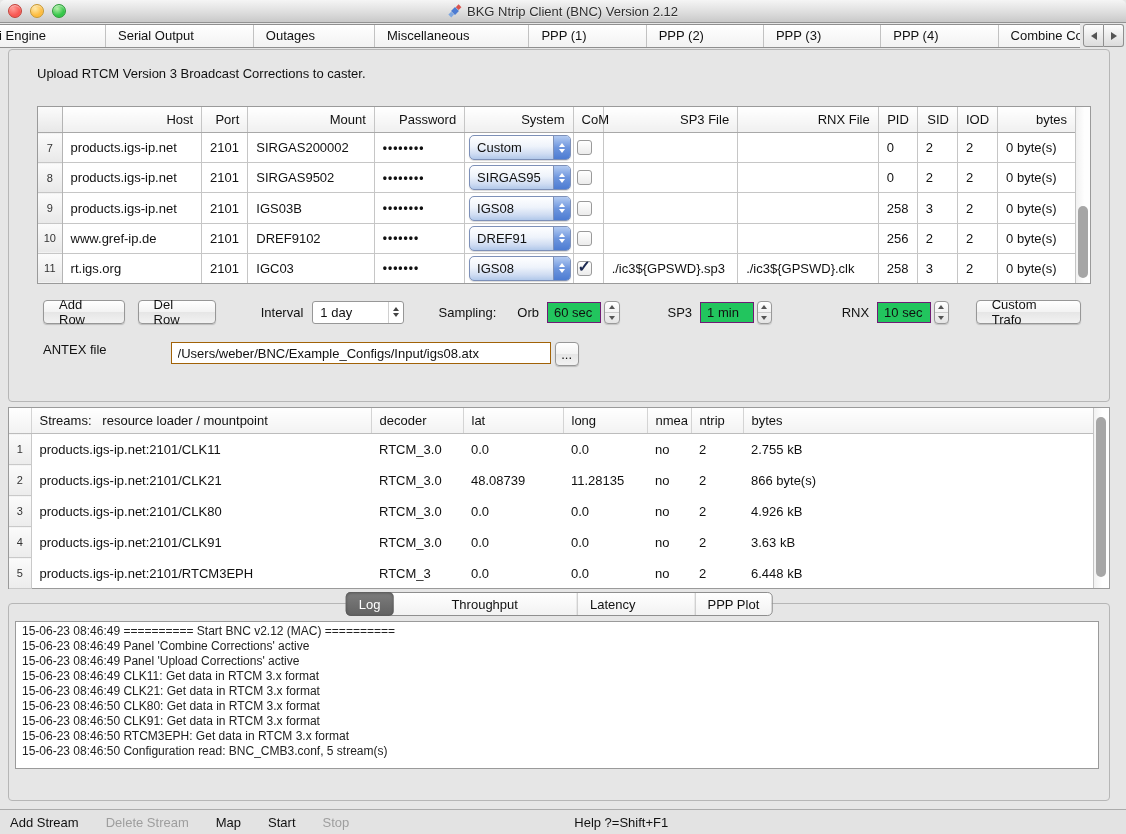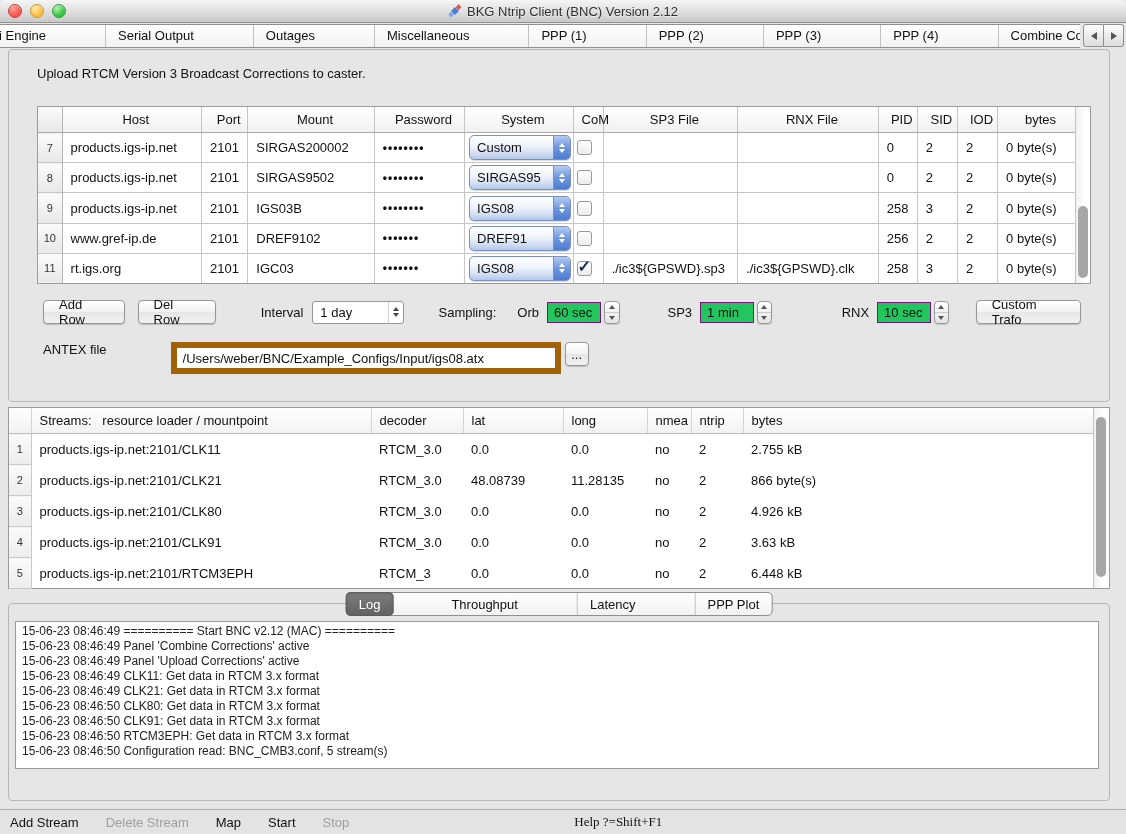--- a/index.html
+++ b/index.html
@@ -40,21 +40,21 @@
   
   .gbox{position:absolute;border:1px solid #b6b6b6;border-radius:4px;}
   .panel1{top:49px;left:8px;width:1100px;height:351px;}
   .caption{position:absolute;top:16px;left:28px;}
 
   
   .utable-wrap{position:absolute;left:28px;top:56px;width:1052px;height:176px;
     border:1px solid #9a9a9a;background:#fff;display:flex;}
   table{border-collapse:collapse;table-layout:fixed;}
   .utable{width:1037px;}
-  .utable th{font-weight:normal;text-align:center;padding:0 0 0 8px;height:25px;
+  .utable th{font-weight:normal;text-align:right;padding:0 8px 0 8px;height:25px;
     background:linear-gradient(#ffffff,#f0f0f0);border-bottom:1px solid #a8a8a8;}
   .utable th + th{border-left:1px solid #c6c6c6;}
   .utable td{height:29px;padding:0 0 0 8px;border-top:1px solid #c6c6c6;overflow:hidden;white-space:nowrap;}
   .utable td + td{border-left:1px solid #c6c6c6;}
   .utable td.rowhdr,.utable th.rowhdr{padding:0;text-align:center;font-size:11px;color:#333;
     background:linear-gradient(#fbfbfb,#e8e8e8);border-right:1px solid #b4b4b4;}
   .pwd{font-weight:bold;letter-spacing:1px;font-size:12px;}
   .c-system{padding:0 4px !important;}
   .popup{height:23px;width:100px;border:1px solid #7d90b8;border-radius:5px;display:flex;align-items:center;
     background:linear-gradient(180deg,#ffffff 0%,#eef3fb 45%,#cfdcf2 78%,#b1c8ea 100%);
@@ -87,21 +87,21 @@
   .field{height:19px;border:1px solid #701a75;background:#22c55e;padding:0 6px;display:inline-flex;align-items:center;margin-left:8px;}
   .spinbtn{width:14px;height:21px;margin-left:3px;border:1px solid #999;border-radius:4px;
     background:linear-gradient(#ffffff,#e4e4e4);display:flex;flex-direction:column;box-shadow:0 1px 1px rgba(0,0,0,.15);}
   .spinbtn i{flex:1;display:flex;align-items:center;justify-content:center;}
   .spinbtn i:first-child{border-bottom:1px solid #c9c9c9;}
   .spinbtn .up{width:0;height:0;border-left:3px solid transparent;border-right:3px solid transparent;border-bottom:4px solid #555;}
   .spinbtn .dn{width:0;height:0;border-left:3px solid transparent;border-right:3px solid transparent;border-top:4px solid #555;}
 
   
   .antex{position:absolute;left:34px;top:292px;display:flex;}
-  .text-input{width:366px;height:20px;border:6px solid #a16207;background:#fff;padding:0 6px;
+  .text-input{width:366px;height:20px;border:1px solid #a16207;background:#fff;padding:0 6px;
     font-family:"Liberation Sans",sans-serif;font-size:13px;color:#111;margin-left:64px;}
   .dots-btn{height:22px;width:22px;margin-left:4px;padding:0;justify-content:center;}
 
   
   .panel2{position:absolute;top:407px;left:8px;width:1100px;height:180px;border:1px solid #9a9a9a;
     background:#fff;display:flex;}
   .stable{width:1084px;}
   .stable th{font-weight:normal;text-align:left;height:25px;padding:0 0 0 8px;
     background:linear-gradient(#ffffff,#f2f2f2);border-bottom:1px solid #bcbcbc;white-space:pre;}
   .stable th + th{border-left:1px solid #d4d4d4;}
@@ -116,21 +116,21 @@
   .log-box{position:absolute;left:6px;top:17px;width:1076px;height:144px;border:1px solid #9a9a9a;
     background:#fff;padding:2px 0 0 6px;overflow:hidden;
     font-family:Liberation Sans, sans-serif;font-size:12px;line-height:15px;color:#222;}
   .log-box div{white-space:pre;}
 
   
   .bottombar{position:absolute;left:0;right:0;bottom:0;height:24px;border-top:1px solid #ababab;
     background:#e3e3e3;display:flex;align-items:center;padding-left:10px;}
   .bitem{margin-right:27px;color:#111;}
   .bitem.disabled{color:#9e9e9e;}
-  .help{margin-left:198px;color:#111;font-family:Liberation Serif, serif;}
+  .help{margin-left:198px;color:#111;}
 </style>
 </head>
 <body>
 
 <div class="window">
 
   <div class="titlebar">
     <div class="traffic">
       <span class="tl red"></span>
       <span class="tl yellow"></span>

